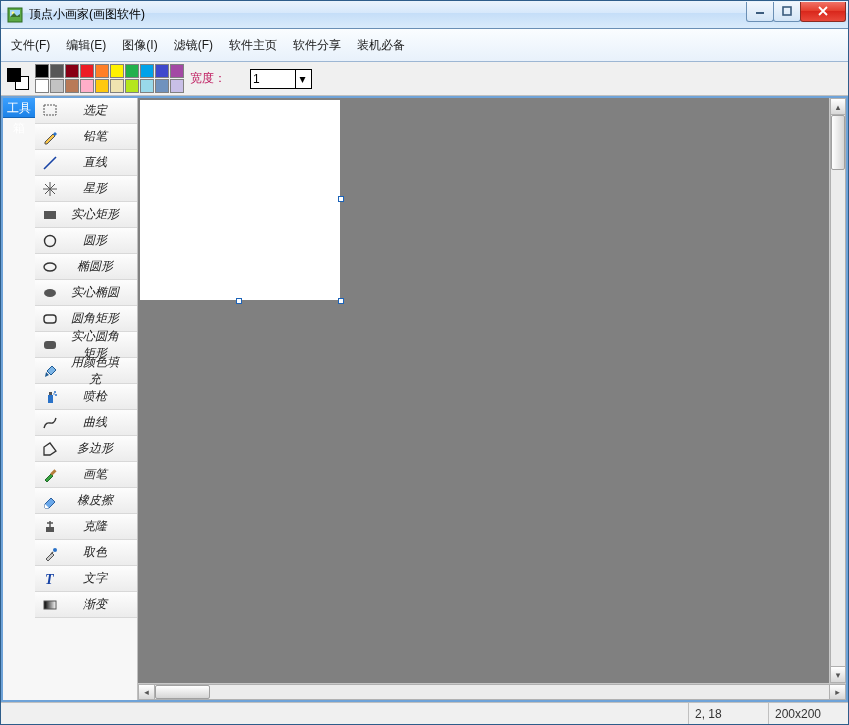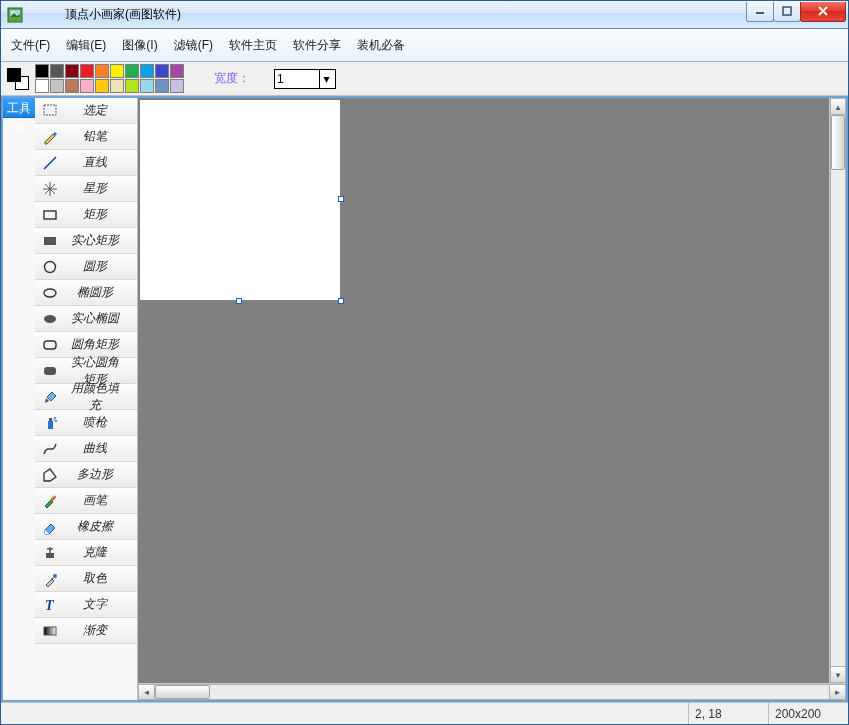--- a/index.html
+++ b/index.html
@@ -1,34 +1,34 @@
 <!DOCTYPE html>
 <html><head>
 <meta charset="utf-8">
 <style>
   * { box-sizing: border-box; }
   html,body { margin:0; padding:0; font-family: "Microsoft YaHei","SimSun",Tahoma,sans-serif; font-size:12px; user-select:none; }
   .window { width:849px; height:725px; border:1px solid #2e5d8a; background:#fff; display:flex; flex-direction:column; }
   .titlebar { height:28px; background:linear-gradient(to bottom,#eaf3fc 0%,#d6e8fb 45%,#c5def8 46%,#d9ebfb 100%); display:flex; align-items:center; padding:0 0 0 6px; border-bottom:1px solid #6a8fb5; }
   .titlebar .app-icon { width:16px; height:16px; margin-right:6px; display:flex; align-items:center; justify-content:center; }
-  .titlebar .title { flex:1; color:#000;margin-left:36px; }
+  .titlebar .title { flex:1; color:#000; }
   .winbtns { display:flex; height:20px; margin-top:-6px; }
   .winbtn { width:28px; height:20px; border:1px solid #6a8fb5; border-top:none; background:linear-gradient(to bottom,#f2f7fd,#d3e5f7); margin-left:-1px; border-radius:0 0 3px 3px; display:flex; align-items:center; justify-content:center; color:#3b5c7e; }
   .winbtn.close { width:46px; background:linear-gradient(to bottom,#f07266,#e5402f 45%,#d8251a 46%,#e9483a); color:#fff; border-color:#8b2b22; margin-right:2px; }
   .winbtn svg { display:block; }
   .menubar { height:22px; background:linear-gradient(to bottom,#fafdff,#e8f1fb); border-bottom:1px solid #9db6d3; display:flex; align-items:stretch; padding:16px 2px; }
   .menubar .mitem { padding:0 8px; display:flex; align-items:center; color:#1a1a1a; cursor:default; }
   .toolbar { height:34px; background:#f0f0f0; border-bottom:1px solid #c0c0c0; display:flex; align-items:center; padding:2px 6px; gap:6px; }
   .fgbg { position:relative; width:22px; height:22px; }
   .fgbg .bg { position:absolute; right:0; bottom:0; width:14px; height:14px; background:#fff; border:1px solid #000; }
   .fgbg .fg { position:absolute; left:0; top:0; width:14px; height:14px; background:#000; border:1px solid #000; }
   .palette { display:flex; flex-direction:column; gap:1px; }
   .palrow { display:flex; gap:1px; }
   .swatch { width:14px; height:14px; border:1px solid #808080; }
-  .wlabel { margin-left:24px; color:#8b5cf6; }
+  .wlabel { margin-left:0; color:#be185d; }
   .wsel { margin-left:18px; width:62px; height:20px; border:1px solid #000; background:#fff; display:flex; align-items:center; padding:0 2px; position:relative; }
   .wsel .val { flex:1; }
   .wsel .dd { width:14px; height:100%; display:flex; align-items:center; justify-content:center; border-left:1px solid #000; }
   .body { flex:1; display:flex; border:2px solid #6fa3d8; border-top:2px solid #6fa3d8; min-height:0; }
   .sidebar { width:135px; border-right:1px solid #c0c0c0; background:#f7f7f7; display:flex; min-height:0; }
   .sidebar-title { height:20px; background:linear-gradient(to bottom,#3aa0ff,#1c82e8); color:#fff; text-align:center; line-height:20px; font-weight:normal; border-bottom:1px solid #1565b8; }
   .toolitem { height:26px; border-bottom:1px solid #d8d8d8; background:linear-gradient(to bottom,#fdfdfd,#ececec); display:flex; align-items:center; cursor:default;font-style:italic; }
   .toolitem .ticon { width:30px; display:flex; align-items:center; justify-content:center; }
   .toolitem .tlabel { flex:1; text-align:center; color:#222; padding-right:12px; }
   .canvaswrap { flex:1; display:flex; flex-direction:column; background:#808080; min-height:0; }
@@ -186,28 +186,20 @@
                   <line x1="3" y1="3" x2="13" y2="13"></line>
                   <line x1="13" y1="3" x2="3" y2="13"></line>
                 </g>
               </svg>
             </span>
             <span class="tlabel">星形</span>
           </div>
           <div class="toolitem">
             <span class="ticon">
               <svg width="16" height="16">
-                <rect x="2" y="4" width="12" height="8" fill="none" stroke="#333" stroke-width="1.4"></rect>
-              </svg>
-            </span>
-            <span class="tlabel">矩形</span>
-          </div>
-          <div class="toolitem">
-            <span class="ticon">
-              <svg width="16" height="16">
                 <rect x="2" y="4" width="12" height="8" fill="#555"></rect>
               </svg>
             </span>
             <span class="tlabel">实心矩形</span>
           </div>
           <div class="toolitem">
             <span class="ticon">
               <svg width="16" height="16">
                 <circle cx="8" cy="8" r="5.5" fill="none" stroke="#333" stroke-width="1.4"></circle>
               </svg>

